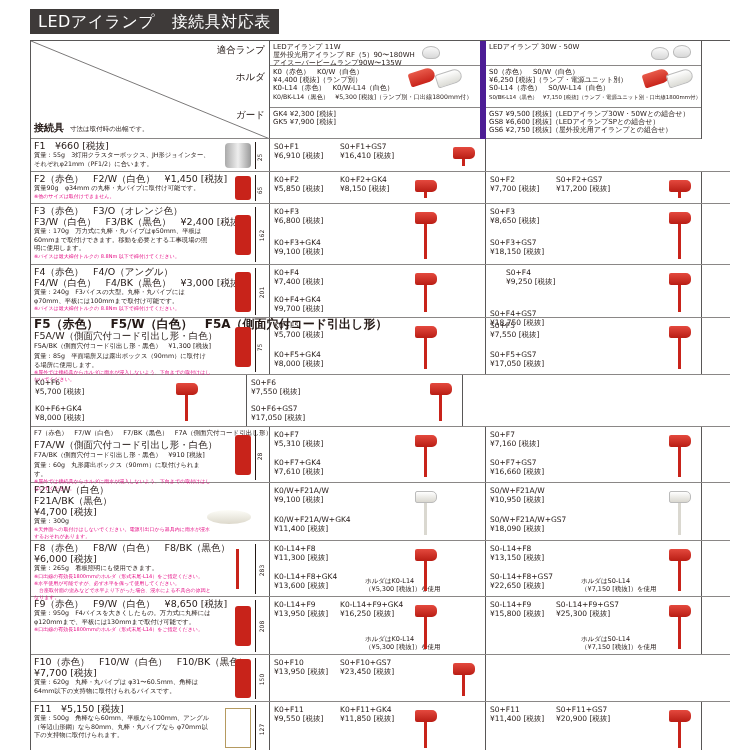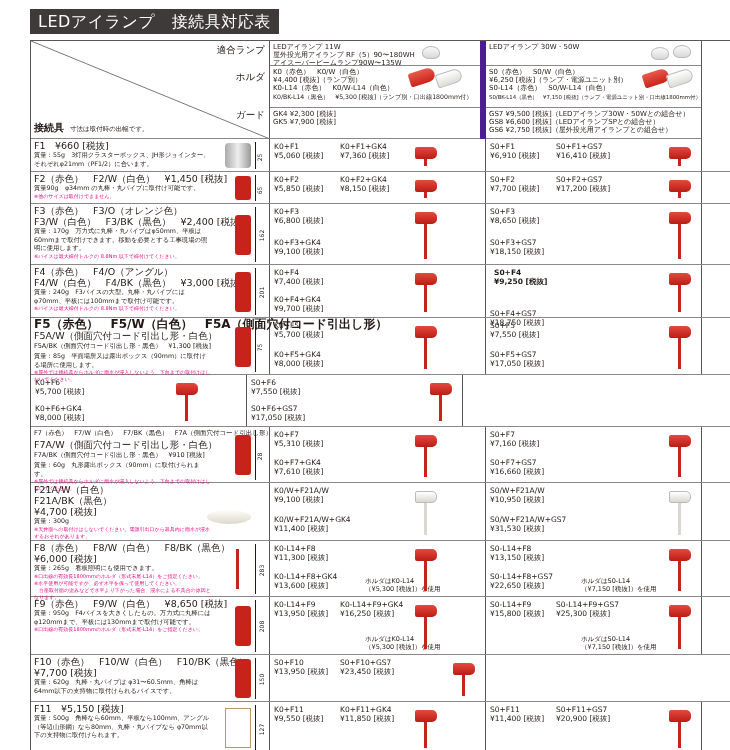--- a/index.html
+++ b/index.html
@@ -139,32 +139,20 @@
         <div class="c-left">
           <div class="f-desc" style="padding-right: 58px;">
             <div class="f-name">F1　¥660 [税抜]</div>
             <div style="font-size: 6.3px; line-height: 8.5px;">質量：55g　3灯用クラスターボックス、JH形ジョインター、それぞれφ21mm（PF1/2）に合います。</div>
           </div>
           <div class="part" style="right: 18px; top: 4px; width: 26px; height: 25px; background: linear-gradient(90deg, rgb(170, 170, 170), rgb(238, 238, 238), rgb(153, 153, 153)); border-radius: 4px;"></div>
           <div class="dim" style="top: 3px; height: 27px;">
             <span>25</span>
           </div>
         </div>
-        <div class="c-mid">
-          <div class="combo" style="left: 4px; top: 3px;">
-            <div>K0+F1</div>
-            <div class="p">¥5,060 [税抜]</div>
-          </div>
-          <div class="combo" style="left: 70px; top: 3px;">
-            <div>K0+F1+GK4</div>
-            <div class="p">¥7,360 [税抜]</div>
-          </div>
-          <div class="lamp-red" style="right: 48px; top: 8px;"></div>
-          <div class="stand-red" style="right: 58px; top: 20px; height: 7px;"></div>
-        </div>
         <div class="c-right">
           <div class="combo" style="left: 4px; top: 3px;">
             <div>S0+F1</div>
             <div class="p">¥6,910 [税抜]</div>
           </div>
           <div class="combo" style="left: 70px; top: 3px;">
             <div>S0+F1+GS7</div>
             <div class="p">¥16,410 [税抜]</div>
           </div>
           <div class="lamp-red" style="right: 10px; top: 8px;"></div>
@@ -265,21 +253,21 @@
             <div class="p">¥7,400 [税抜]</div>
           </div>
           <div class="combo" style="left: 4px; top: 29.5px;">
             <div>K0+F4+GK4</div>
             <div class="p">¥9,700 [税抜]</div>
           </div>
           <div class="lamp-red" style="right: 48px; top: 8px;"></div>
           <div class="stand-red" style="right: 58px; top: 20px; height: 27px;"></div>
         </div>
         <div class="c-right">
-          <div class="combo" style="left: 8px; top: 3px; font-weight: bold;">
+          <div class="combo" style="left: 20px; top: 3px;">
             <div>S0+F4</div>
             <div class="p">¥9,250 [税抜]</div>
           </div>
           <div class="combo" style="left: 4px; top: 29.5px; margin-top: 14px;">
             <div>S0+F4+GS7</div>
             <div class="p">¥18,750 [税抜]</div>
           </div>
           <div class="lamp-red" style="right: 10px; top: 8px;"></div>
           <div class="stand-red" style="right: 20px; top: 20px; height: 27px;"></div>
         </div>
@@ -411,21 +399,21 @@
           <div class="lamp-white" style="right: 48px; top: 8px;"></div>
           <div class="stand-red" style="right: 58px; top: 20px; height: 32px; background: rgb(218, 216, 208);"></div>
         </div>
         <div class="c-right">
           <div class="combo" style="left: 4px; top: 3px;">
             <div>S0/W+F21A/W</div>
             <div class="p">¥10,950 [税抜]</div>
           </div>
           <div class="combo" style="left: 4px; top: 32px;">
             <div>S0/W+F21A/W+GS7</div>
-            <div class="p">¥31,530 [税抜]</div>
+            <div class="p">¥18,090 [税抜]</div>
           </div>
           <div class="lamp-white" style="right: 10px; top: 8px;"></div>
           <div class="stand-red" style="right: 20px; top: 20px; height: 32px; background: rgb(218, 216, 208);"></div>
         </div>
       </div>
       <div class="row" style="height: 56px;">
         <div class="c-left">
           <div class="f-desc" style="padding-right: 58px;">
             <div class="f-name">F8（赤色）　F8/W（白色）　F8/BK（黒色）</div>
             <div class="f-name">¥6,000 [税抜]</div>

